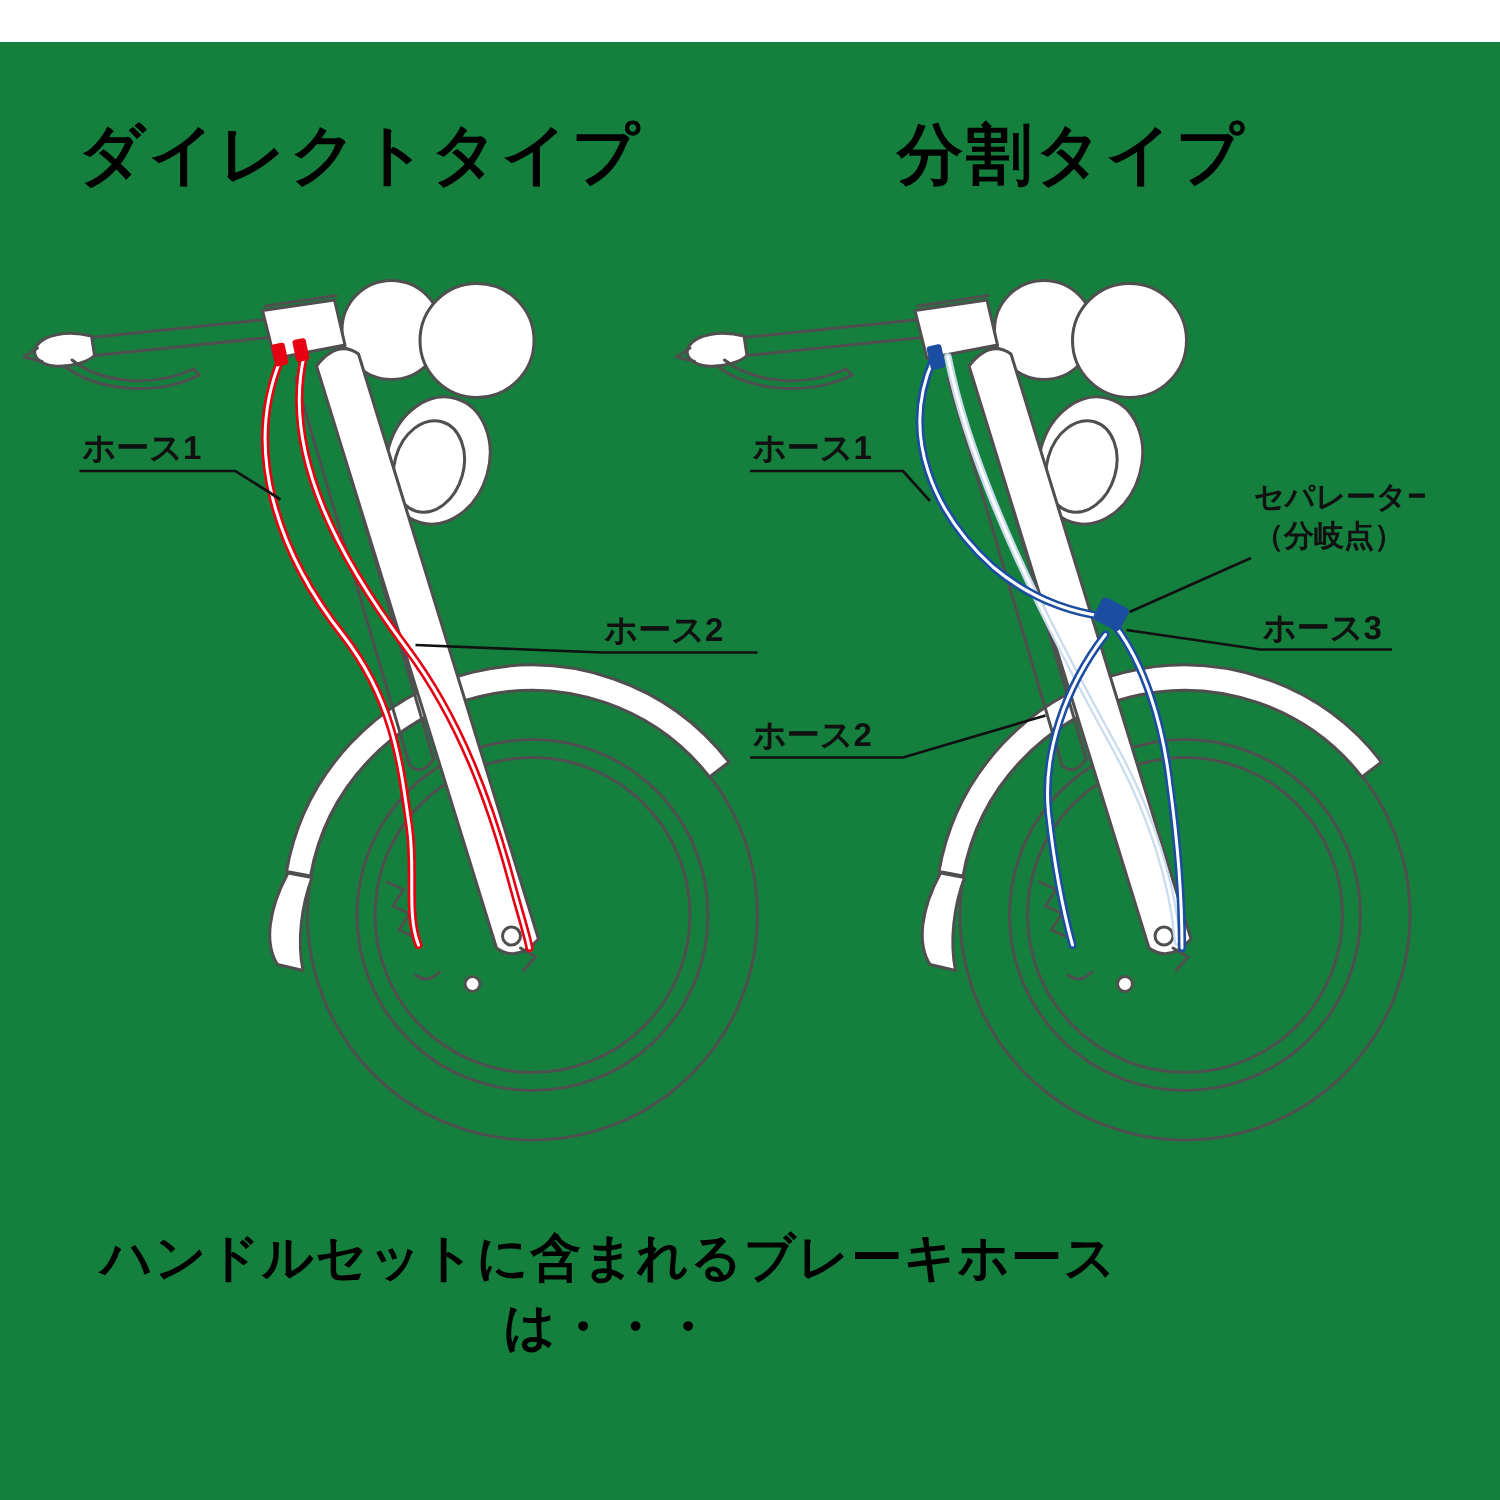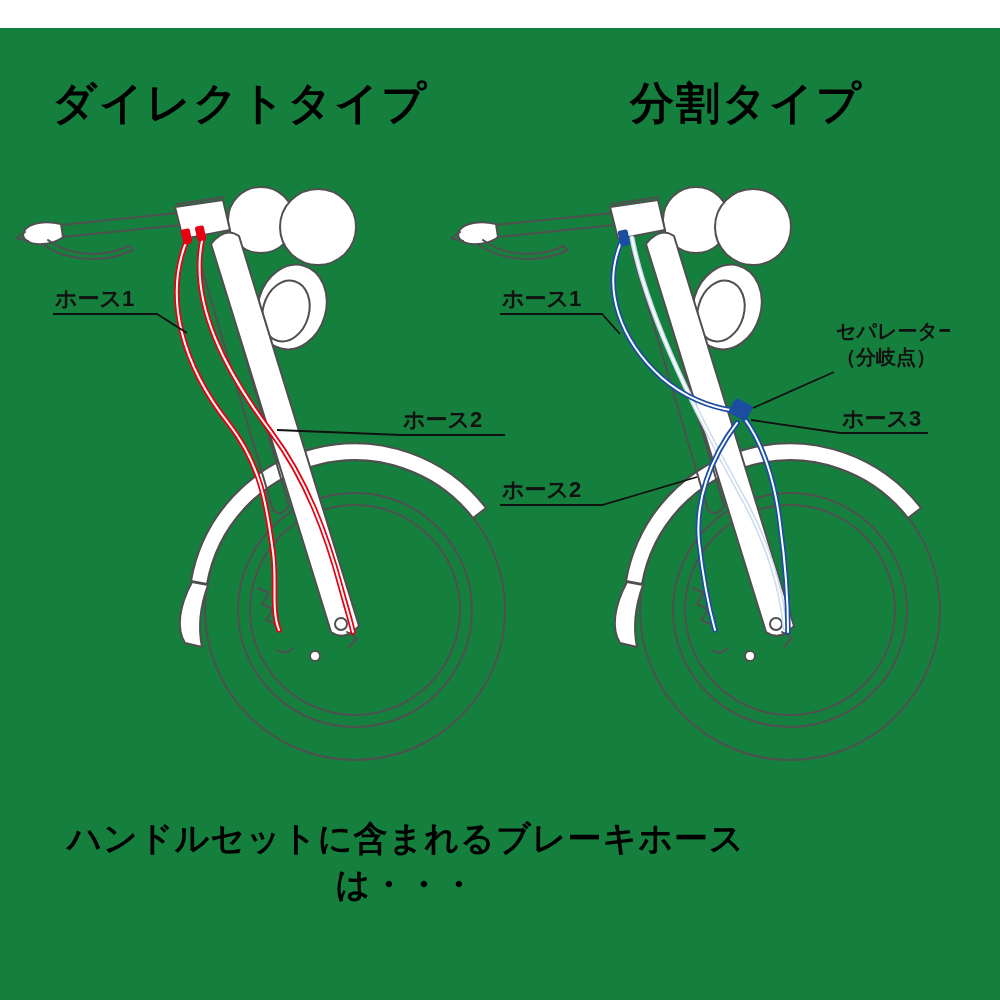--- a/index.html
+++ b/index.html
@@ -1,20 +1,20 @@
 <!DOCTYPE html>
 <html><head>
 <meta charset="utf-8">
 <style>
   html,body{margin:0;padding:0;background:#fff;}
   .page{position:relative;width:1000px;height:1000px;background:#15803d;overflow:hidden;
         font-family:"Liberation Sans","DejaVu Sans",sans-serif;color:#000;margin-top:28px;}
   .type-title{position:absolute;font-size:44px;font-weight:900;letter-spacing:2px;color:#000;white-space:nowrap;}
   .title-left{left:52px;top:46px;}
-  .title-right{left:630px;top:46px;}
+  .title-right{left:598px;top:46px;}
   .bike-svg{position:absolute;width:500px;height:660px;}
   .bike-left{left:15px;top:152px;}
   .bike-right{left:450px;top:152px;}
   svg text{font-family:"Liberation Sans","DejaVu Sans",sans-serif;font-weight:700;fill:#111;}
   .label-text{font-size:22px;}
   .label-small{font-size:20px;}
   .leader{fill:none;stroke:#111;stroke-width:1.8;}
   .footer{position:absolute;left:0;top:788px;width:812px;text-align:center;}
   .footer-intro{font-size:34px;font-weight:900;letter-spacing:1px;}
   .footer-bullets{display:inline-block;text-align:left;margin-top:18px;}

